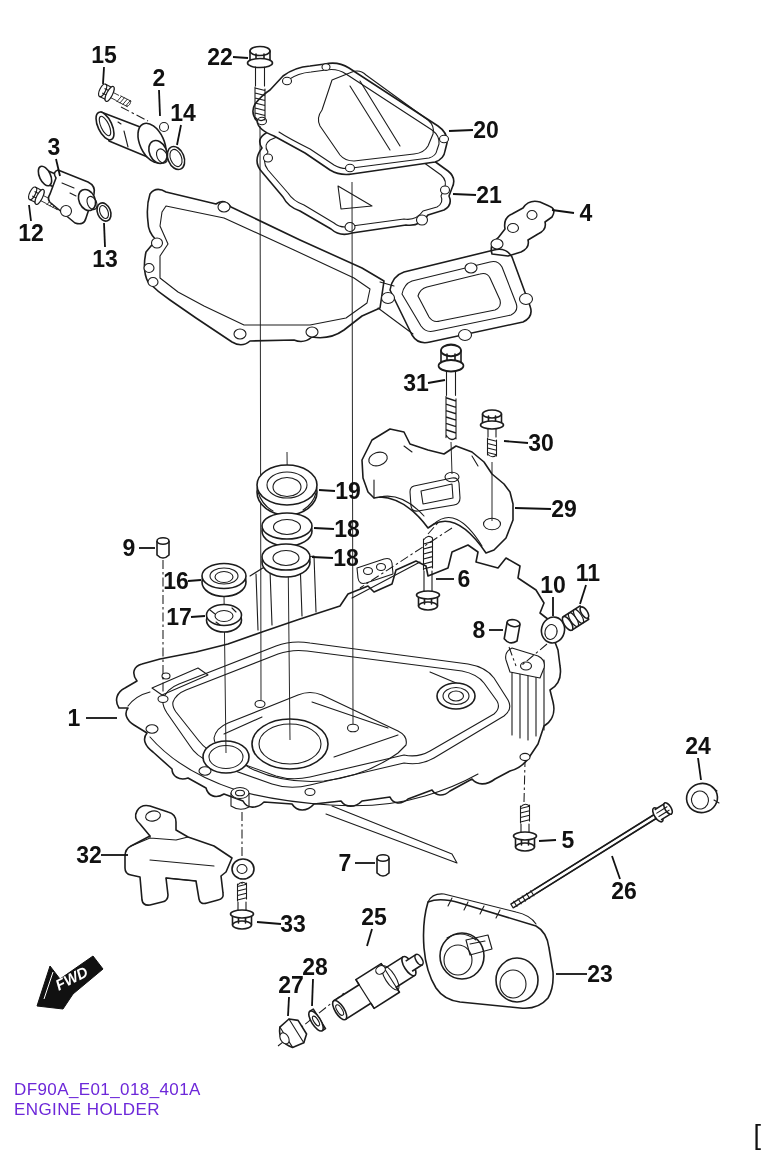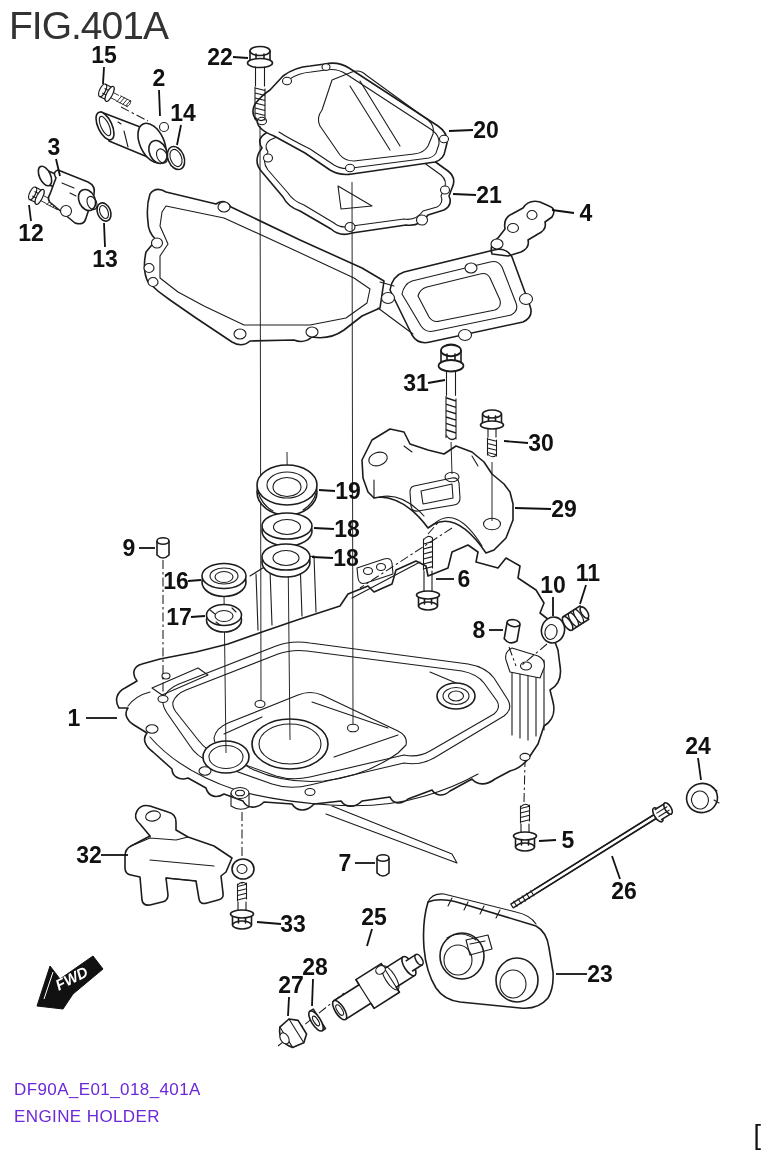--- a/index.html
+++ b/index.html
@@ -2,39 +2,38 @@
 <html><head>
 <meta charset="utf-8">
 <style>
   html,body{margin:0;padding:0;background:#fff;}
   .page{position:relative;width:767px;height:1154px;background:#fff;overflow:hidden;
         font-family:"Liberation Sans",sans-serif;}
   .fig-title{position:absolute;left:9px;top:4px;font-size:39px;font-weight:500;
              color:#333;letter-spacing:-1px;}
   .footer{position:absolute;left:14px;top:1080px;color:#6d28d9;}
   .footer .code{font-size:17px;letter-spacing:.4px;}
-  .footer .name{font-size:17px;margin-top:7px;letter-spacing:.4px;}
+  .footer .name{font-size:17px;letter-spacing:.4px;}
   .corner{position:absolute;right:6px;top:1120px;font-size:27px;color:#111;font-weight:500;}
   svg{position:absolute;left:0;top:0;}
   .ln{fill:none;stroke:#1c1c1c;stroke-width:1.6;stroke-linecap:round;stroke-linejoin:round;}
   .fw{fill:#ffffff;stroke:#1c1c1c;stroke-width:1.6;stroke-linejoin:round;}
   .t{stroke-width:1.1;}
   .ax{fill:none;stroke:#1c1c1c;stroke-width:0.95;}
   .cl{fill:none;stroke:#1c1c1c;stroke-width:1.05;stroke-dasharray:9 3 2.5 3;}
   .ld{stroke:#111;stroke-width:1.8;}
   .num{font-family:"Liberation Sans",sans-serif;font-size:23px;font-weight:bold;fill:#111;}
   .fwdtxt{font-family:"Liberation Sans",sans-serif;font-size:15px;font-style:italic;
           font-weight:bold;fill:#fff;}
   .blk{fill:#111;stroke:#111;stroke-width:1;}
 </style>
 </head>
 <body>
 
 <div class="page">
-  <div class="fig-title">FIG.401A</div>
 
   <svg viewBox="0 0 767 1154" width="767" height="1154">
 
     <defs>
       <g id="boltA">
         <ellipse class="fw" cx="0" cy="5" rx="10" ry="4.5"></ellipse>
         <path class="ln" d="M-10,5 L-10,15 M10,5 L10,15 M-4,8 L-4,16 M4,8 L4,16"></path>
         <ellipse class="fw" cx="0" cy="17" rx="12.5" ry="4.5"></ellipse>
         <path class="ln t" d="M-4.5,21 L-4.5,40 M4.5,21 L4.5,40"></path>
         <path class="ln t" d="M-5,41 L-5,73 M5,43 L5,74 M-5,42 l10,2.5 M-5,47 l10,2.5 M-5,52 l10,2.5 M-5,57 l10,2.5 M-5,62 l10,2.5 M-5,67 l10,2.5 M-5,71 Q0,77 5,73"></path>

